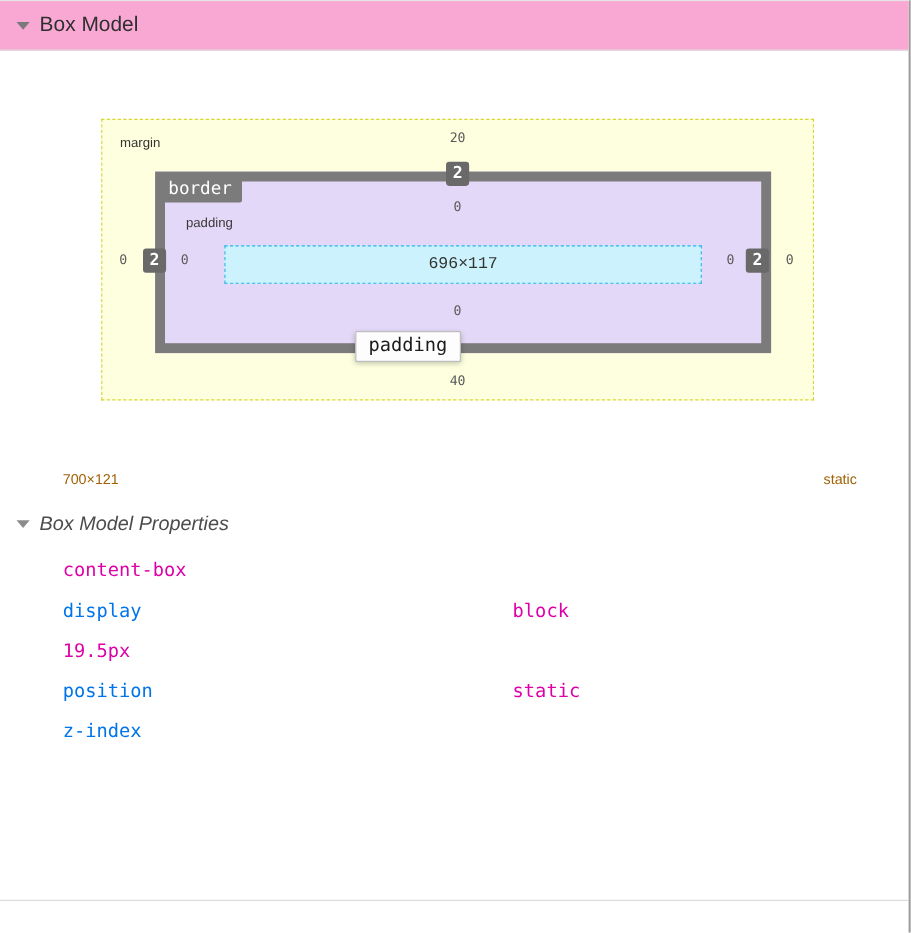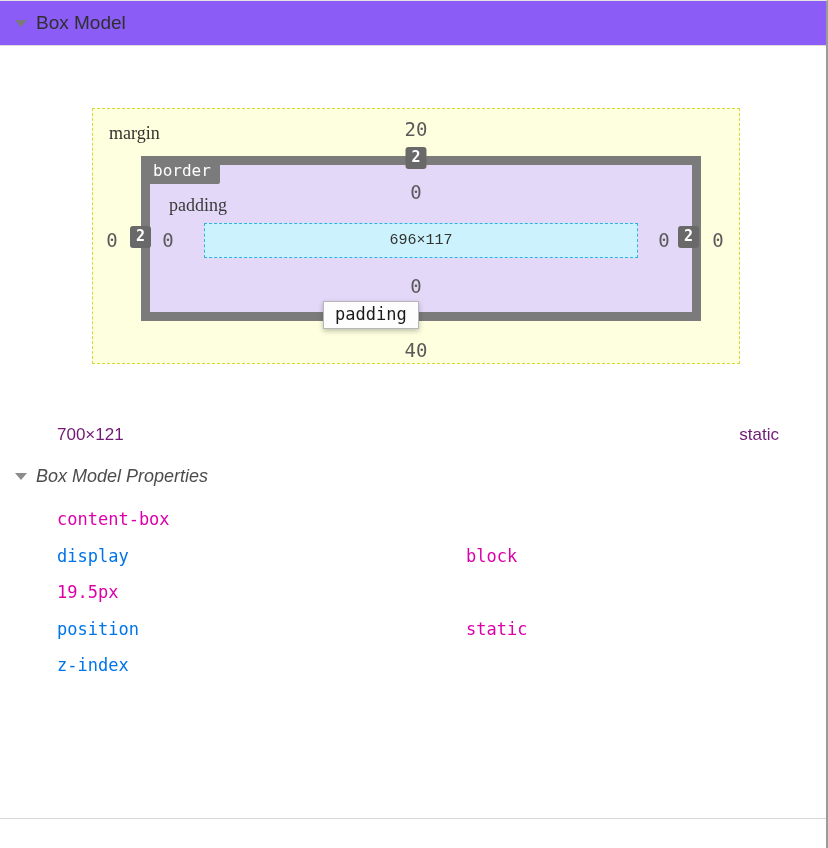--- a/index.html
+++ b/index.html
@@ -3,53 +3,53 @@
 <meta charset="utf-8">
 <style>
   * { margin:0; padding:0; box-sizing:border-box; }
   html,body { width:828px; height:848px; background:#ffffff; overflow:hidden; }
   body { font-family:"Liberation Sans", sans-serif; position:relative; }
 
   .panel { width:828px; height:848px; border-right:2px solid #9b9b9b; border-top:1px solid #e3e3e3; position:relative; }
 
   
   .hdr {
-    height:45px; background:#8b5cf6; border-bottom:1px solid #dcdcdc;
+    height:45px; background:#f9a8d4; border-bottom:1px solid #dcdcdc;
     display:flex; align-items:center; padding-left:15px; cursor:pointer;
   }
   .tri {
     width:0; height:0; display:inline-block;
     border-left:6px solid transparent; border-right:6px solid transparent;
     border-top:7px solid #7a7a7a; margin-right:9px;
   }
   .hdr-title { font-size:19px; color:#2f2f2f; }
   .margin-area {
     position:relative; margin:62px 0 0 92px; width:648px; height:256px;
     background:#fdffdf; border:1px dashed #d7d73a;
   }
-  .region-label { position:absolute; font-family:Liberation Serif, serif; font-size:18px; color:#33342f; z-index:4; }
+  .region-label { position:absolute; font-family:Liberation Sans, sans-serif; font-size:12px; color:#33342f; z-index:4; }
   .margin-label { left:16px; top:14px; }
   .border-frame {
     position:absolute; left:48px; top:47px; width:560px; height:165px;
     background:#e4d8f8; border:9px solid #7b7b7b; z-index:1;
   }
   .border-chip {
     position:absolute; left:51px; top:50px; z-index:5;
     background:#7b7b7b; color:#ffffff; font-family:"DejaVu Sans Mono", monospace;
     font-size:16px; padding:2px 9px 4px; border-radius:2px;
   }
   .padding-label { left:76px; top:86px; color:#3a3a3a; }
   .content-box {
     position:absolute; left:111px; top:114px; width:434px; height:35px;
     background:#ccf3fd; border:1px dashed #2fb1e8; z-index:2;
     display:flex; align-items:center; justify-content:center;
   }
   .content-size { font-family:Liberation Mono, monospace; font-size:15px; color:#33332f; }
 
-  .dim { position:absolute; font-family:"DejaVu Sans Mono", monospace; font-size:19px; color:#5a5a5a; z-index:3; }
+  .dim { position:absolute; font-family:"DejaVu Sans Mono", monospace; font-size:12px; color:#5a5a5a; z-index:3; }
   .v-center { left:0; right:0; text-align:center; }
   .m-top { top:9px; }
   .p-top { top:72px; }
   .p-bottom { top:166px; }
   .m-bottom { top:230px; }
   .m-left  { left:12px; top:120px; width:14px; text-align:center; }
   .p-left  { left:68px; top:120px; width:14px; text-align:center; }
   .p-right { left:564px; top:120px; width:14px; text-align:center; }
   .m-right { left:618px; top:120px; width:14px; text-align:center; }
 
@@ -67,21 +67,21 @@
     background:#fdfdfd; border:1px solid #b7b7b7;
     box-shadow:0 2px 5px rgba(0,0,0,0.25);
     font-family:"DejaVu Sans Mono", monospace; font-size:17px; color:#1b1b1b;
     padding:2px 11px 4px;
   }
 
   
   .info-row {
     margin-top:60px; padding:0 47px 0 57px; height:22px;
     display:flex; justify-content:space-between; align-items:center;
-    font-size:17px; color:#701a75;
+    font-size:13px; color:#a16207;
   }
 
   
   .props-hdr {
     margin-top:18px; padding-left:15px; height:24px;
     display:flex; align-items:center; cursor:pointer;
   }
   .props-hdr .tri { border-top-color:#8c8c8c; border-left-width:6px; border-right-width:6px; border-top-width:7px; }
   .props-title { font-size:18px; color:#4c4c4c;font-style:italic; }
 

